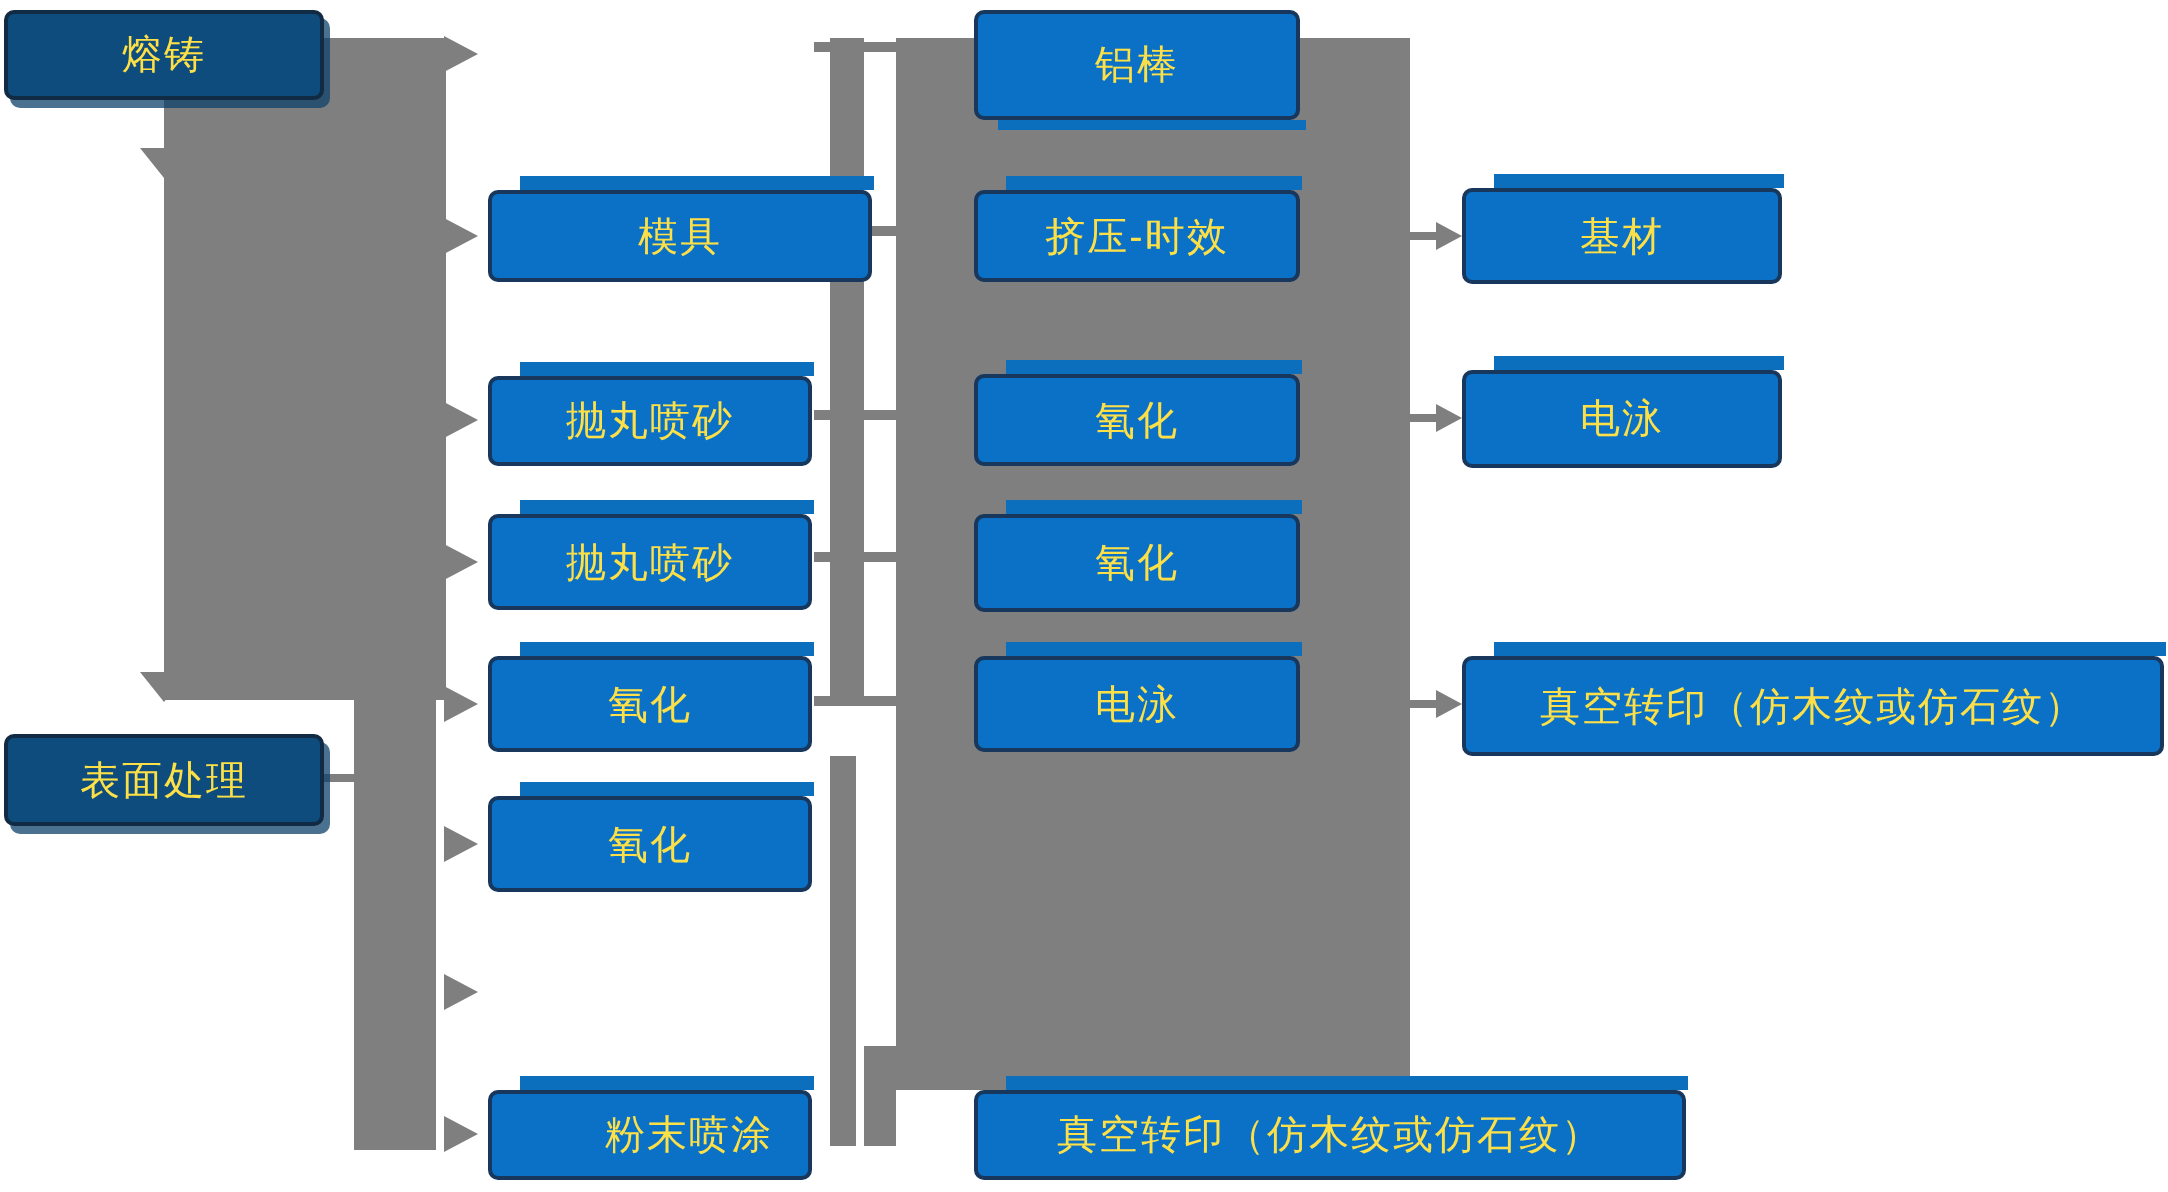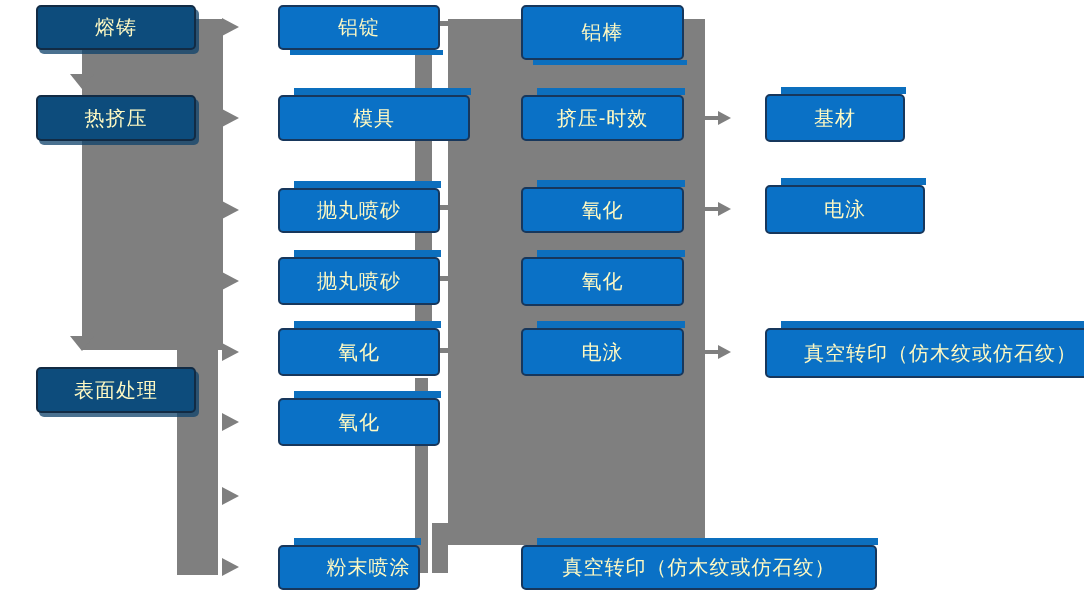--- a/index.html
+++ b/index.html
@@ -12,21 +12,21 @@
   }
   html,body{margin:0;padding:0;background:#ffffff;}
   .stage{
     position:relative;width:1084px;height:596px;background:#ffffff;
     overflow:hidden;font-family:"Liberation Sans", sans-serif;
   }
   .bar{position:absolute;background:var(--gray);}
   .box{
     position:absolute;display:flex;align-items:center;justify-content:center;
     box-sizing:border-box;border-radius:5px;border:2px solid var(--border-light);
-    color:#fef9c3;font-size:20px;letter-spacing:1px;white-space:nowrap;margin-left:34px;
+    color:#fde047;font-size:20px;letter-spacing:1px;white-space:nowrap;
   }
   .box.light{background:var(--light);border-color:var(--border-light);}
   .box.dark{background:var(--dark);border-color:var(--border-dark);
     box-shadow:3px 4px 0 rgba(13,65,107,0.75);}
   .box.light.shadow-top::before{
     content:"";position:absolute;top:-9px;left:14px;right:-3px;height:7px;
     background:var(--strip);
   }
   .box.light.shadow-bottom::after{
     content:"";position:absolute;bottom:-7px;left:10px;right:-5px;height:5px;
@@ -69,66 +69,60 @@
     <div class="tri right lg" style="left: 222px; top: 487px;"></div>
     <div class="tri right lg" style="left: 222px; top: 558px;"></div>
     <div class="tri right sm" style="left: 718px; top: 111px;"></div>
     <div class="tri right sm" style="left: 718px; top: 202px;"></div>
     <div class="tri right sm" style="left: 718px; top: 345px;"></div>
     <div class="tri down lg" style="left: 70px; top: 74px;"></div>
     <div class="tri down lg" style="left: 70px; top: 336px;"></div>
     <div class="box dark" style="left: 2px; top: 5px; width: 160px; height: 45px;">
       <span class="lbl">熔铸</span>
     </div>
-    <div class="box dark" style="left: 2px; top: 95px; width: 160px; height: 46px;">
-      <span class="lbl">热挤压</span>
-    </div>
     <div class="box dark" style="left: 2px; top: 367px; width: 160px; height: 46px;">
       <span class="lbl">表面处理</span>
-    </div>
-    <div class="box light shadow-bottom" style="left: 244px; top: 5px; width: 162px; height: 45px;">
-      <span class="lbl">铝锭</span>
     </div>
     <div class="box light shadow-top" style="left: 244px; top: 95px; width: 192px; height: 46px;">
       <span class="lbl">模具</span>
     </div>
     <div class="box light shadow-top" style="left: 244px; top: 188px; width: 162px; height: 45px;">
       <span class="lbl">抛丸喷砂</span>
     </div>
     <div class="box light shadow-top" style="left: 244px; top: 257px; width: 162px; height: 48px;">
       <span class="lbl">抛丸喷砂</span>
     </div>
     <div class="box light shadow-top" style="left: 244px; top: 328px; width: 162px; height: 48px;">
       <span class="lbl">氧化</span>
     </div>
     <div class="box light shadow-top" style="left: 244px; top: 398px; width: 162px; height: 48px;">
       <span class="lbl">氧化</span>
     </div>
-    <div class="box light shadow-top" style="left: 244px; top: 545px; width: 142px; height: 45px; padding-left: 39px;">
+    <div class="box light shadow-top" style="left: 244px; top: 545px; width: 162px; height: 45px; padding-left: 39px;">
       <span class="lbl">粉末喷涂</span>
     </div>
     <div class="box light shadow-bottom" style="left: 487px; top: 5px; width: 163px; height: 55px;">
       <span class="lbl">铝棒</span>
     </div>
     <div class="box light shadow-top" style="left: 487px; top: 95px; width: 163px; height: 46px;">
       <span class="lbl">挤压-时效</span>
     </div>
     <div class="box light shadow-top" style="left: 487px; top: 187px; width: 163px; height: 46px;">
       <span class="lbl">氧化</span>
     </div>
     <div class="box light shadow-top" style="left: 487px; top: 257px; width: 163px; height: 49px;">
       <span class="lbl">氧化</span>
     </div>
     <div class="box light shadow-top" style="left: 487px; top: 328px; width: 163px; height: 48px;">
       <span class="lbl">电泳</span>
     </div>
     <div class="box light shadow-top" style="left: 487px; top: 545px; width: 356px; height: 45px;">
       <span class="lbl">真空转印（仿木纹或仿石纹）</span>
     </div>
-    <div class="box light shadow-top" style="left: 731px; top: 94px; width: 140px; height: 48px;">
+    <div class="box light shadow-top" style="left: 731px; top: 94px; width: 160px; height: 48px;">
       <span class="lbl">基材</span>
     </div>
     <div class="box light shadow-top" style="left: 731px; top: 185px; width: 160px; height: 49px;">
       <span class="lbl">电泳</span>
     </div>
     <div class="box light shadow-top" style="left: 731px; top: 328px; width: 351px; height: 50px;">
       <span class="lbl">真空转印（仿木纹或仿石纹）</span>
     </div>
   </div>
 

